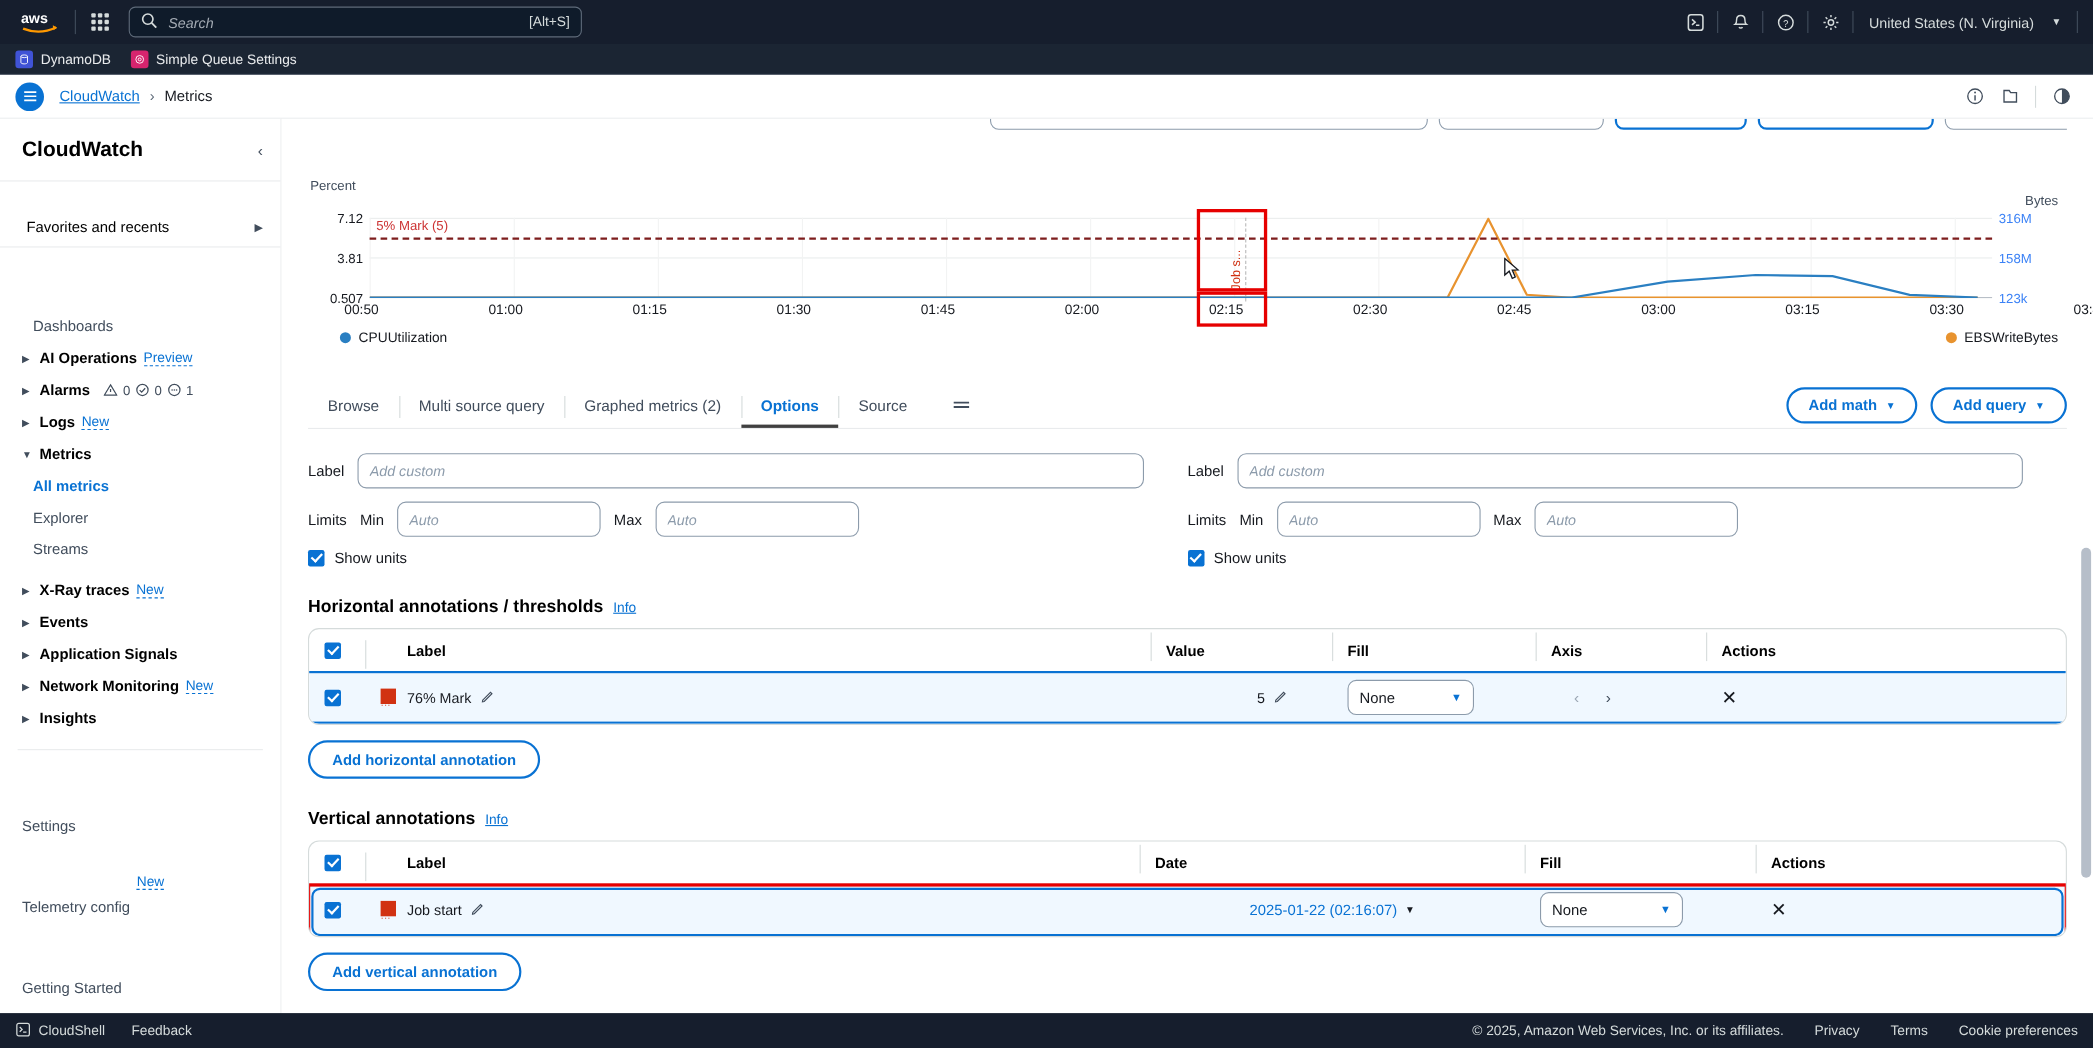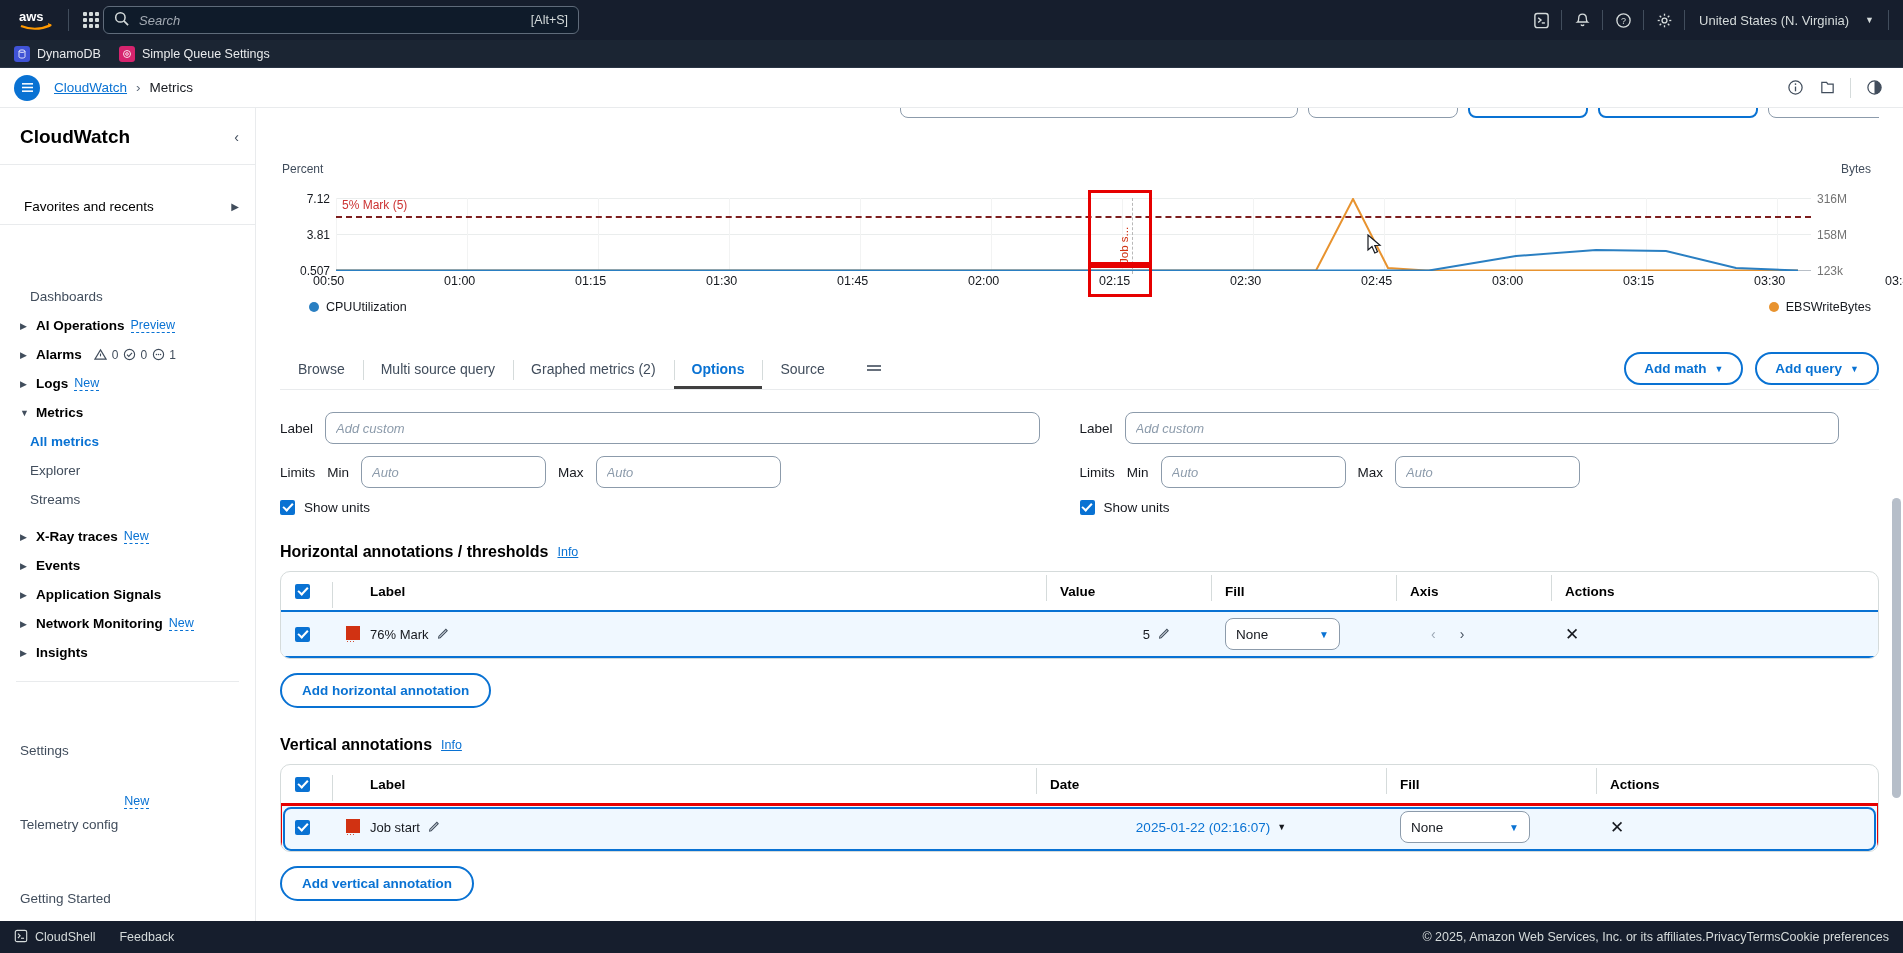--- a/index.html
+++ b/index.html
@@ -18,21 +18,21 @@
   .topbar {
     height:40px; background:#161e2d; display:flex; align-items:center;
     padding:0 14px; gap:0;
   }
   .aws-logo { width:44px; display:flex; align-items:center; justify-content:center; color:#fff; }
   .aws-logo svg { display:block; }
   .nav-divider { width:1px; height:22px; background:#414d5c; margin:0 10px; }
   .grid-icon { display:grid; grid-template-columns:repeat(3,4px); grid-gap:2px; padding:4px; cursor:pointer;}
   .grid-icon i { width:4px; height:4px; background:#d5dbdb; display:block; border-radius:1px; }
   .searchwrap {
-    flex:0 0 auto; width:476px; height:28px;
+    flex:0 0 auto; width:412px; margin-left:14px; height:28px;
     background:#0f1b2a; border:1px solid #5f6b7a; border-radius:6px;
     display:flex; align-items:center; padding:0 10px; gap:8px;
   }
   .searchwrap input {
     flex:1; background:transparent; border:none; outline:none; color:#d5dbdb;
     font-family:"Liberation Sans", sans-serif; font-size:13px; font-style:italic;
   }
   .searchwrap input::placeholder { color:#a3aab3; font-style:italic; }
   .alt-s { color:#d5dbdb; font-size:12.5px; }
   .topbar-right { margin-left:auto; display:flex; align-items:center; height:40px; }
@@ -125,21 +125,21 @@
   .cut-box {
     position:absolute; top:-24px; height:34px; border:1px solid #8c9bab;
     border-radius:8px; background:#fff;
   }
   .cut-box.blue { border:2px solid #0972d3; }
 
   
   .chart-area { position:relative; height:170px; margin-top:32px; }
   .axis-unit { position:absolute; font-size:12px; color:#414d5c; }
   .ytick { position:absolute; font-size:12px; color:#16191f; text-align:right; }
-  .ytick-r { position:absolute; font-size:12px; color:#737373; text-align:left; }
+  .ytick-r { position:absolute; font-size:12px; color:#3b82f6; text-align:left; }
   .xtick { position:absolute; font-size:12.5px; color:#16191f; }
   .gridline { position:absolute; height:1px; background:#eaeded; }
   .vgrid { position:absolute; width:1px; background:#f2f3f3; }
   .thresh-line {
     position:absolute; height:0; border-top:2px dashed #7d1d1d;
   }
   .thresh-label { position:absolute; font-size:12px; color:#c33; }
   .vann-line { position:absolute; width:1px; border-left:1px dashed #b8b8b8; }
   .vann-label {
     position:absolute; font-size:11.5px; color:#d13212;
@@ -243,21 +243,21 @@
   .vscroll { position:absolute; right:2px; top:0; width:9px; height:844px; }
   .vscroll .thumb { position:absolute; top:390px; left:0; width:9px; height:300px;
     background:#b6bec9; border-radius:5px; }
 
   
   .footer {
     position:absolute; bottom:0; left:0; width:1903px; height:32px; background:#161e2d;
     display:flex; align-items:center; padding:0 14px; gap:24px; color:#d5dbdb; font-size:12.5px;
   }
   .footer .fitem { cursor:pointer; display:flex; align-items:center; gap:7px; }
-  .footer-right { margin-left:auto; display:flex; align-items:center; }
+  .footer-right { margin-left:auto; display:flex; align-items:center; gap:28px; }
   .copy { color:#d5dbdb; }
 
   .cursor-arrow { position:absolute; pointer-events:none; }
 </style>
 </head>
 <body>
 
 <div class="topbar">
   <div class="aws-logo">
     <svg width="34" height="22" viewBox="0 0 34 22">
@@ -518,21 +518,21 @@
         <div class="cut-box blue" style="left:1188px; width:120px;"></div>
         <div class="cut-box blue" style="left:1318px; width:160px;"></div>
         <div class="cut-box" style="left:1488px; width:140px;"></div>
 
       </div>
 
       
       <div class="chart-area">
 
         <div class="axis-unit" style="left:2px; top:0;">Percent</div>
-        <div class="axis-unit" style="right:8px; top:0;">Bytes</div>
+        <div class="axis-unit" style="right:8px; top:13px;">Bytes</div>
 
         <div class="gridline" style="left:56px; right:68px; top:36px;"></div>
         <div class="gridline" style="left:56px; right:68px; top:72px;"></div>
         <div class="gridline" style="left:56px; right:68px; top:108px; background:#b8bfc7;"></div>
 
         <div class="vgrid" style="left:56px;  top:36px; height:72px;"></div>
         <div class="vgrid" style="left:187px; top:36px; height:72px;"></div>
         <div class="vgrid" style="left:318px; top:36px; height:72px;"></div>
         <div class="vgrid" style="left:449px; top:36px; height:72px;"></div>
         <div class="vgrid" style="left:580px; top:36px; height:72px;"></div>

